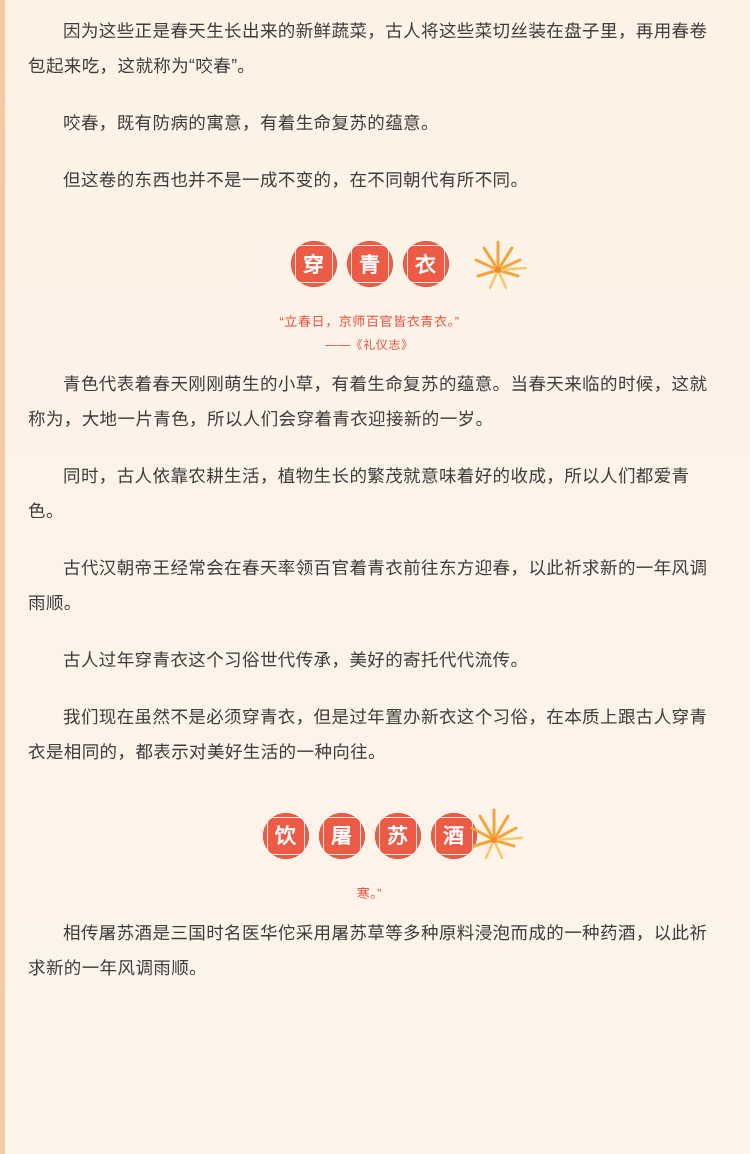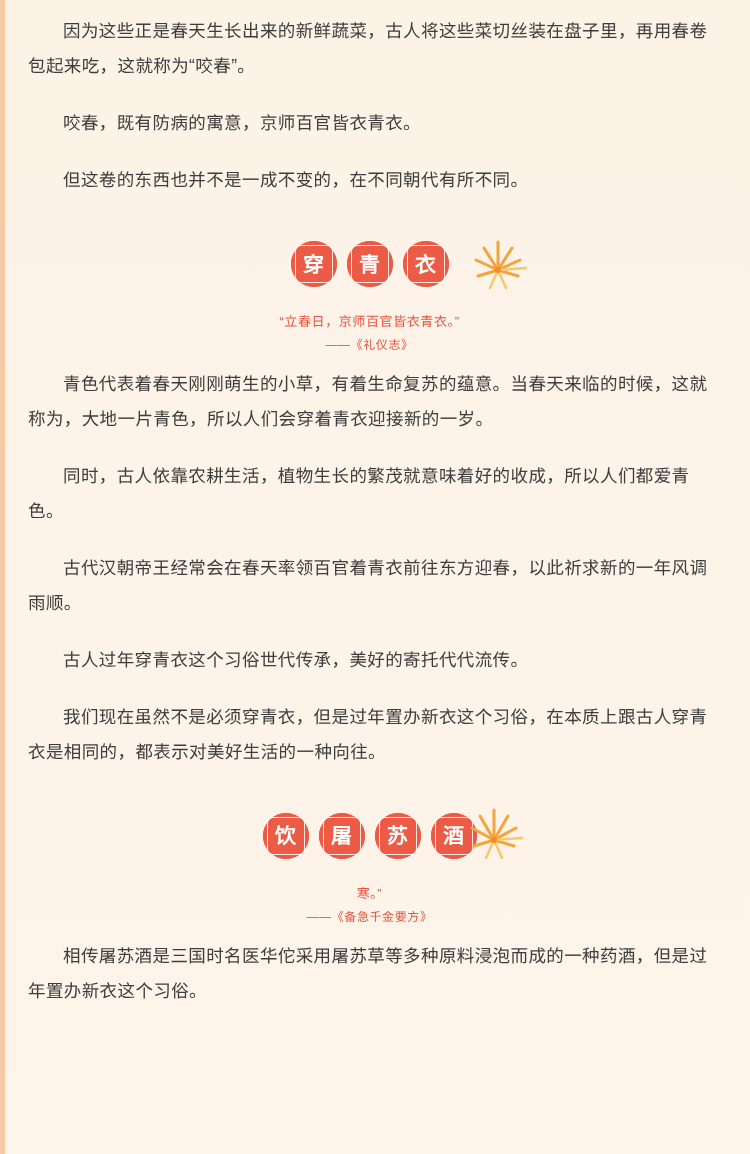--- a/index.html
+++ b/index.html
@@ -101,21 +101,21 @@
   }
   .firework svg { display:block; }
 </style>
 </head>
 <body>
 
 <div class="page">
   <div class="left-rule"></div>
 
   <p class="para">因为这些正是春天生长出来的新鲜蔬菜，古人将这些菜切丝装在盘子里，再用春卷包起来吃，这就称为“咬春”。</p>
-  <p class="para">咬春，既有防病的寓意，京师百官皆衣青衣。</p>
+  <p class="para">咬春，既有防病的寓意，有着生命复苏的蕴意。</p>
   <p class="para">但这卷的东西也并不是一成不变的，在不同朝代有所不同。</p>
 
   <div class="badge-row">
     <div class="badge">
         <span>穿</span>
       </div>
     <div class="badge">
         <span>青</span>
       </div>
     <div class="badge">
@@ -182,17 +182,16 @@
           <line x1="40" y1="46" x2="48" y2="64"></line>
           <line x1="40" y1="46" x2="68" y2="44"></line>
         </g>
         <circle cx="40" cy="46" r="3" fill="#f08b2e"></circle>
       </svg>
     </div>
   </div>
 
   <div class="quote-block">
     <div class="quote-line">寒。”</div>
-    <div class="quote-source">——《备急千金要方》</div>
   </div>
 
-  <p class="para">相传屠苏酒是三国时名医华佗采用屠苏草等多种原料浸泡而成的一种药酒，但是过年置办新衣这个习俗。</p>
+  <p class="para">相传屠苏酒是三国时名医华佗采用屠苏草等多种原料浸泡而成的一种药酒，以此祈求新的一年风调雨顺。</p>
 </div>
 
 </body></html>

